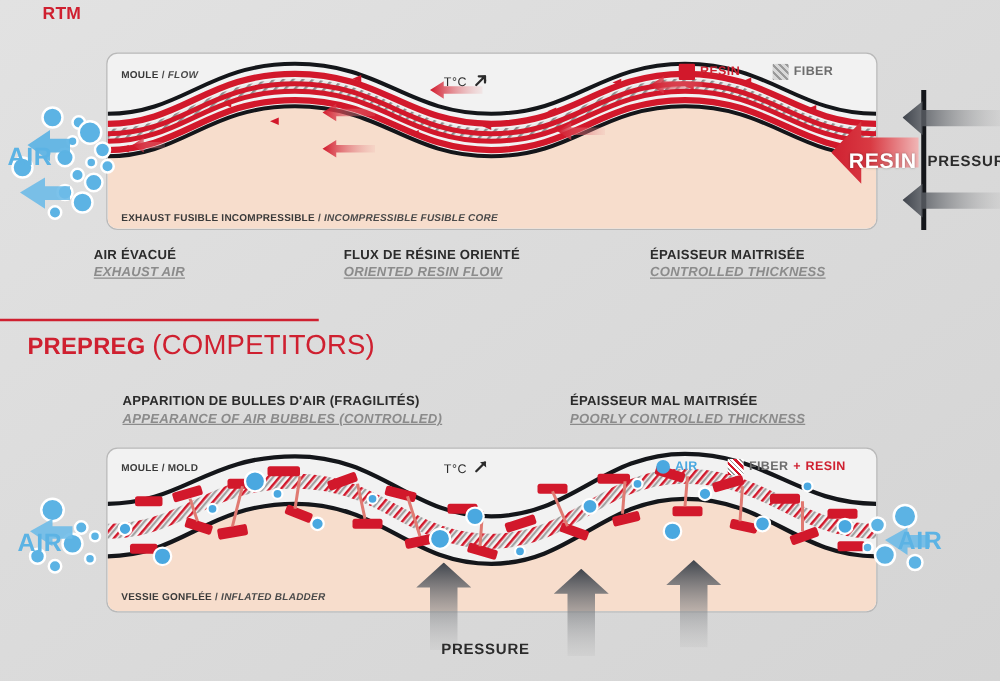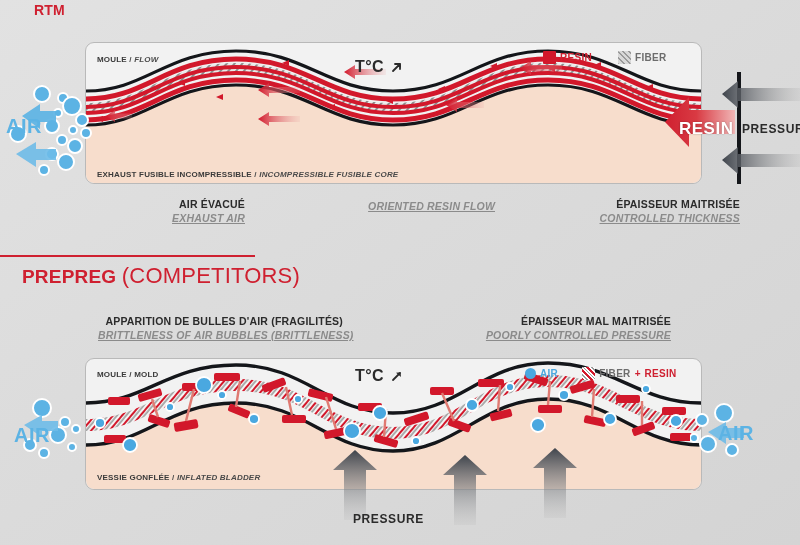--- a/index.html
+++ b/index.html
@@ -45,30 +45,30 @@
     background:#ffffff;
     background-image:repeating-linear-gradient(45deg,#d2182b 0 2px,#ffffff 2px 3.4px,#9a9a9a 3.4px 4.4px,#ffffff 4.4px 6px);
   }
   .lg-txt{font-size:10px;font-weight:bold;letter-spacing:.3px;}
   .lg-red{color:#cf2030;}
   .lg-gray{color:#6d6d6d;}
   .lg-blue{color:#4aa8e0;}
   .dot-air{width:11px;height:11px;border-radius:50%;background:#4aa8e0;display:inline-block;}
   .plus{color:#cf2030;font-size:10px;font-weight:bold;}
   
-  .cap{text-align:right;white-space:nowrap;}
+  .cap{text-align:left;white-space:nowrap;}
   .cap .fr{font-size:10.5px;font-weight:bold;color:#2b2b2b;letter-spacing:.2px;display:block;}
   .cap .en{font-size:10.5px;font-weight:bold;font-style:italic;color:#8b8b8b;letter-spacing:.2px;display:block;margin-top:2px;text-decoration:underline;}
   
   .air-word{font-size:20px;font-weight:bold;color:#5cb3e4;letter-spacing:.5px;}
   
   .pressure-word{font-size:12px;font-weight:bold;color:#2b2b2b;letter-spacing:.6px;}
   .resin-word{font-size:17px;font-weight:bold;color:#ffffff;letter-spacing:.5px;
     text-shadow:0 0 2px rgba(0,0,0,.35);}
-  .tc{font-size:16px;font-weight:bold;color:#2b2b2b;letter-spacing:.4px;}
+  .tc{font-size:10px;font-weight:normal;color:#2b2b2b;letter-spacing:.4px;}
 </style>
 </head>
 <body>
 
 <div class="abs sec-title title-rtm">RTM</div>
 
 <div class="abs mold mold-rtm">
   <svg width="615" height="140" viewBox="0 0 615 140">
     <defs>
       <pattern id="fiberHatch" patternUnits="userSpaceOnUse" width="6" height="6" patternTransform="rotate(40)">
@@ -216,40 +216,41 @@
     <polygon points="0,82 16,69 16,76 78,76 78,89 16,89 16,96" fill="url(#gPress)"></polygon>
   </svg>
 </div>
 <div class="abs pressure-word" style="left:742px;top:122px;">PRESSURE</div>
 
 <div class="abs cap" style="left:75px;top:198px;width:170px;">
   <span class="fr">AIR ÉVACUÉ</span>
   <span class="en">EXHAUST AIR</span>
 </div>
 <div class="abs cap" style="left:275px;top:198px;width:220px;">
+  <span class="fr">FLUX DE RÉSINE ORIENTÉ</span>
   <span class="en">ORIENTED RESIN FLOW</span>
 </div>
 <div class="abs cap" style="left:520px;top:198px;width:220px;">
   <span class="fr">ÉPAISSEUR MAITRISÉE</span>
   <span class="en">CONTROLLED THICKNESS</span>
 </div>
 
 <div class="abs rule-red"></div>
 <div class="abs sec-title title-prep">
   <span>PREPREG</span>
   <span class="sub">(COMPETITORS)</span>
 </div>
 
 <div class="abs cap" style="left:98px;top:315px;width:245px;">
   <span class="fr">APPARITION DE BULLES D'AIR (FRAGILITÉS)</span>
-  <span class="en">BRITTLENESS OF AIR BUBBLES (BRITTLENESS)</span>
+  <span class="en">APPEARANCE OF AIR BUBBLES (CONTROLLED)</span>
 </div>
 <div class="abs cap" style="left:456px;top:315px;width:215px;">
   <span class="fr">ÉPAISSEUR MAL MAITRISÉE</span>
-  <span class="en">POORLY CONTROLLED PRESSURE</span>
+  <span class="en">POORLY CONTROLLED THICKNESS</span>
 </div>
 
 <div class="abs mold mold-prep">
   <svg width="615" height="130" viewBox="0 0 615 130">
     <defs>
       <pattern id="frHatch" patternUnits="userSpaceOnUse" width="7" height="7" patternTransform="rotate(40)">
         <rect width="7" height="7" fill="#f4f4f4"></rect>
         <rect width="2" height="7" fill="#d2182b"></rect>
         <rect x="3.3" width="1.6" height="7" fill="#9a9a9a"></rect>
       </pattern>

